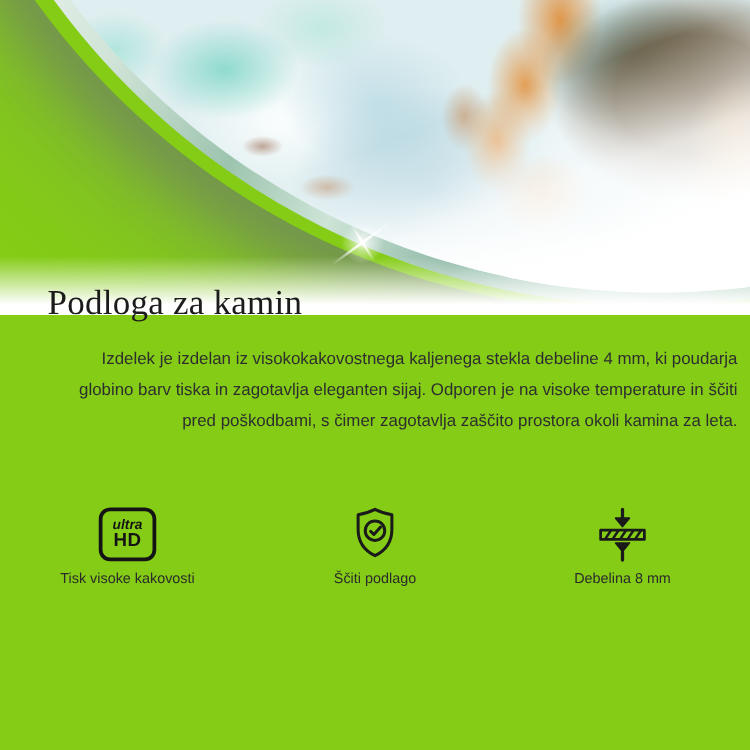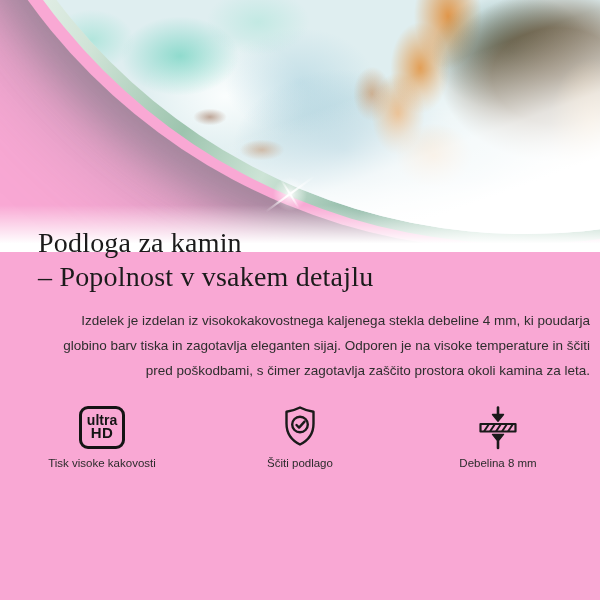--- a/index.html
+++ b/index.html
@@ -1,16 +1,16 @@
 <!DOCTYPE html>
 <html><head>
 <meta charset="utf-8">
 <style>
   html,body{margin:0;padding:0;background:#fff;}
-  .page{position:relative;width:600px;height:600px;background:#f9a8d4;overflow:hidden;
+  .page{position:relative;width:600px;height:600px;background:#84cc16;overflow:hidden;
         font-family:"Liberation Sans",sans-serif;}
 
   
   .hero{position:absolute;left:0;top:0;width:600px;height:252px;overflow:hidden;}
   .disc-shadow{position:absolute;left:-85px;top:-950px;width:1200px;height:1200px;border-radius:50%;
         box-shadow:-14px 24px 40px rgba(98,106,112,0.42),-32px 48px 85px rgba(118,126,132,0.30);}
   .glass-edge{position:absolute;inset:0;
         clip-path:circle(594px at 523px -350px);
         background:linear-gradient(115deg,#e9f2ec 0%,#cfe3d6 16%,#9dc4ae 34%,#cde4d6 48%,#8fb9a6 64%,#b9d8c8 82%,#9ac2ae 100%);}
   .art{position:absolute;inset:0;
@@ -57,40 +57,39 @@
 
   
   .features{position:absolute;left:3px;top:402px;width:594px;
         display:grid;grid-template-columns:repeat(3,198px);row-gap:16px;}
   .feature{display:flex;flex-direction:column;align-items:center;}
   .icon-box{height:50px;display:flex;align-items:center;justify-content:center;}
   .feature-label{margin-top:5px;font-size:11.5px;color:#2b2b2b;}
   .icon-svg{stroke:#1a1a1a;fill:none;stroke-width:2.4;stroke-linecap:round;stroke-linejoin:round;}
   .uhd-box{width:40px;height:37px;border:3px solid #141414;border-radius:9px;
         display:flex;flex-direction:column;align-items:center;justify-content:center;color:#141414;}
-  .uhd-small{font-size:14px;font-weight:700;line-height:10px;}
+  .uhd-small{font-size:11px;font-weight:700;line-height:10px;font-style:italic;}
   .uhd-big{font-size:15px;font-weight:800;line-height:15px;letter-spacing:0.3px;}
 </style>
 </head>
 <body>
 
 <div class="page">
 
   <div class="hero">
     <div class="disc-shadow"></div>
     <div class="glass-edge"></div>
     <div class="art"></div>
     <div class="sparkle"></div>
     <div class="hero-fade"></div>
   </div>
 
   <div class="textblock">
     <div class="title">
       <div>Podloga za kamin</div>
-      <div>– Popolnost v vsakem detajlu</div>
     </div>
     <p class="desc">Izdelek je izdelan iz visokokakovostnega kaljenega stekla debeline 4 mm, ki poudarja globino barv tiska in zagotavlja eleganten sijaj. Odporen je na visoke temperature in ščiti pred poškodbami, s čimer zagotavlja zaščito prostora okoli kamina za leta.</p>
   </div>
 
   <div class="features">
 
 
     <div class="feature">
       <div class="icon-box">
         <div class="uhd-box">

